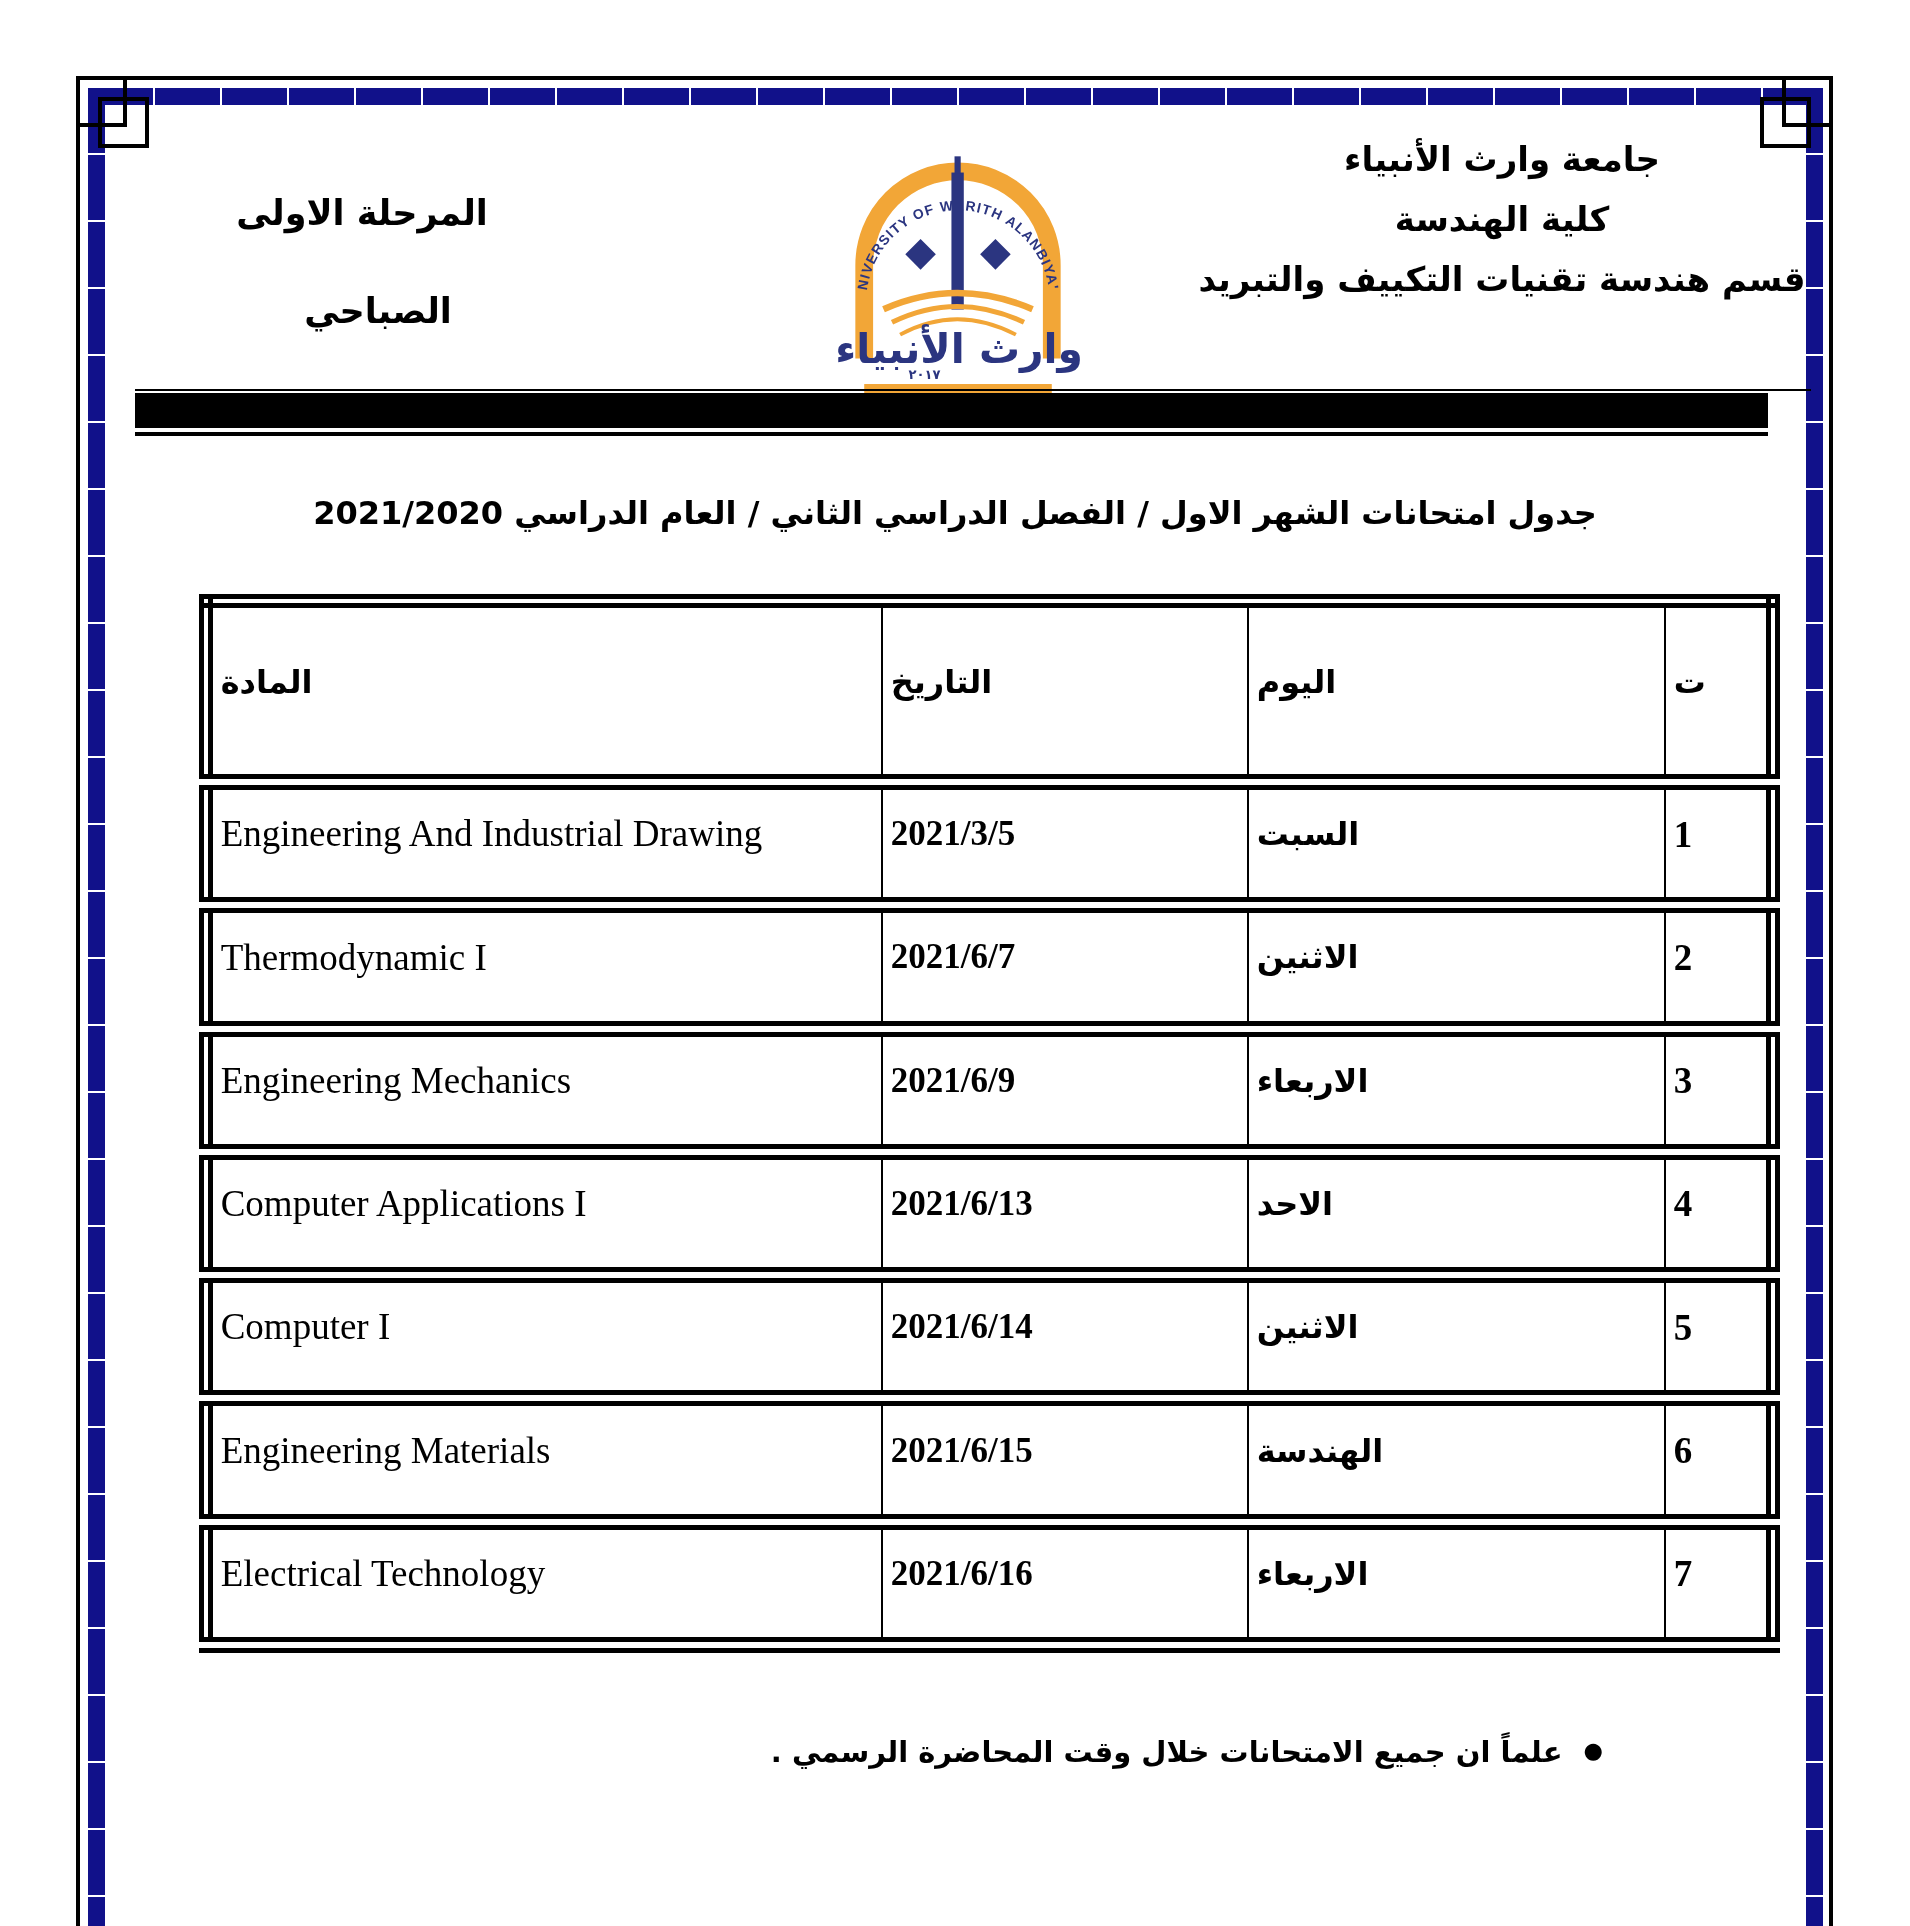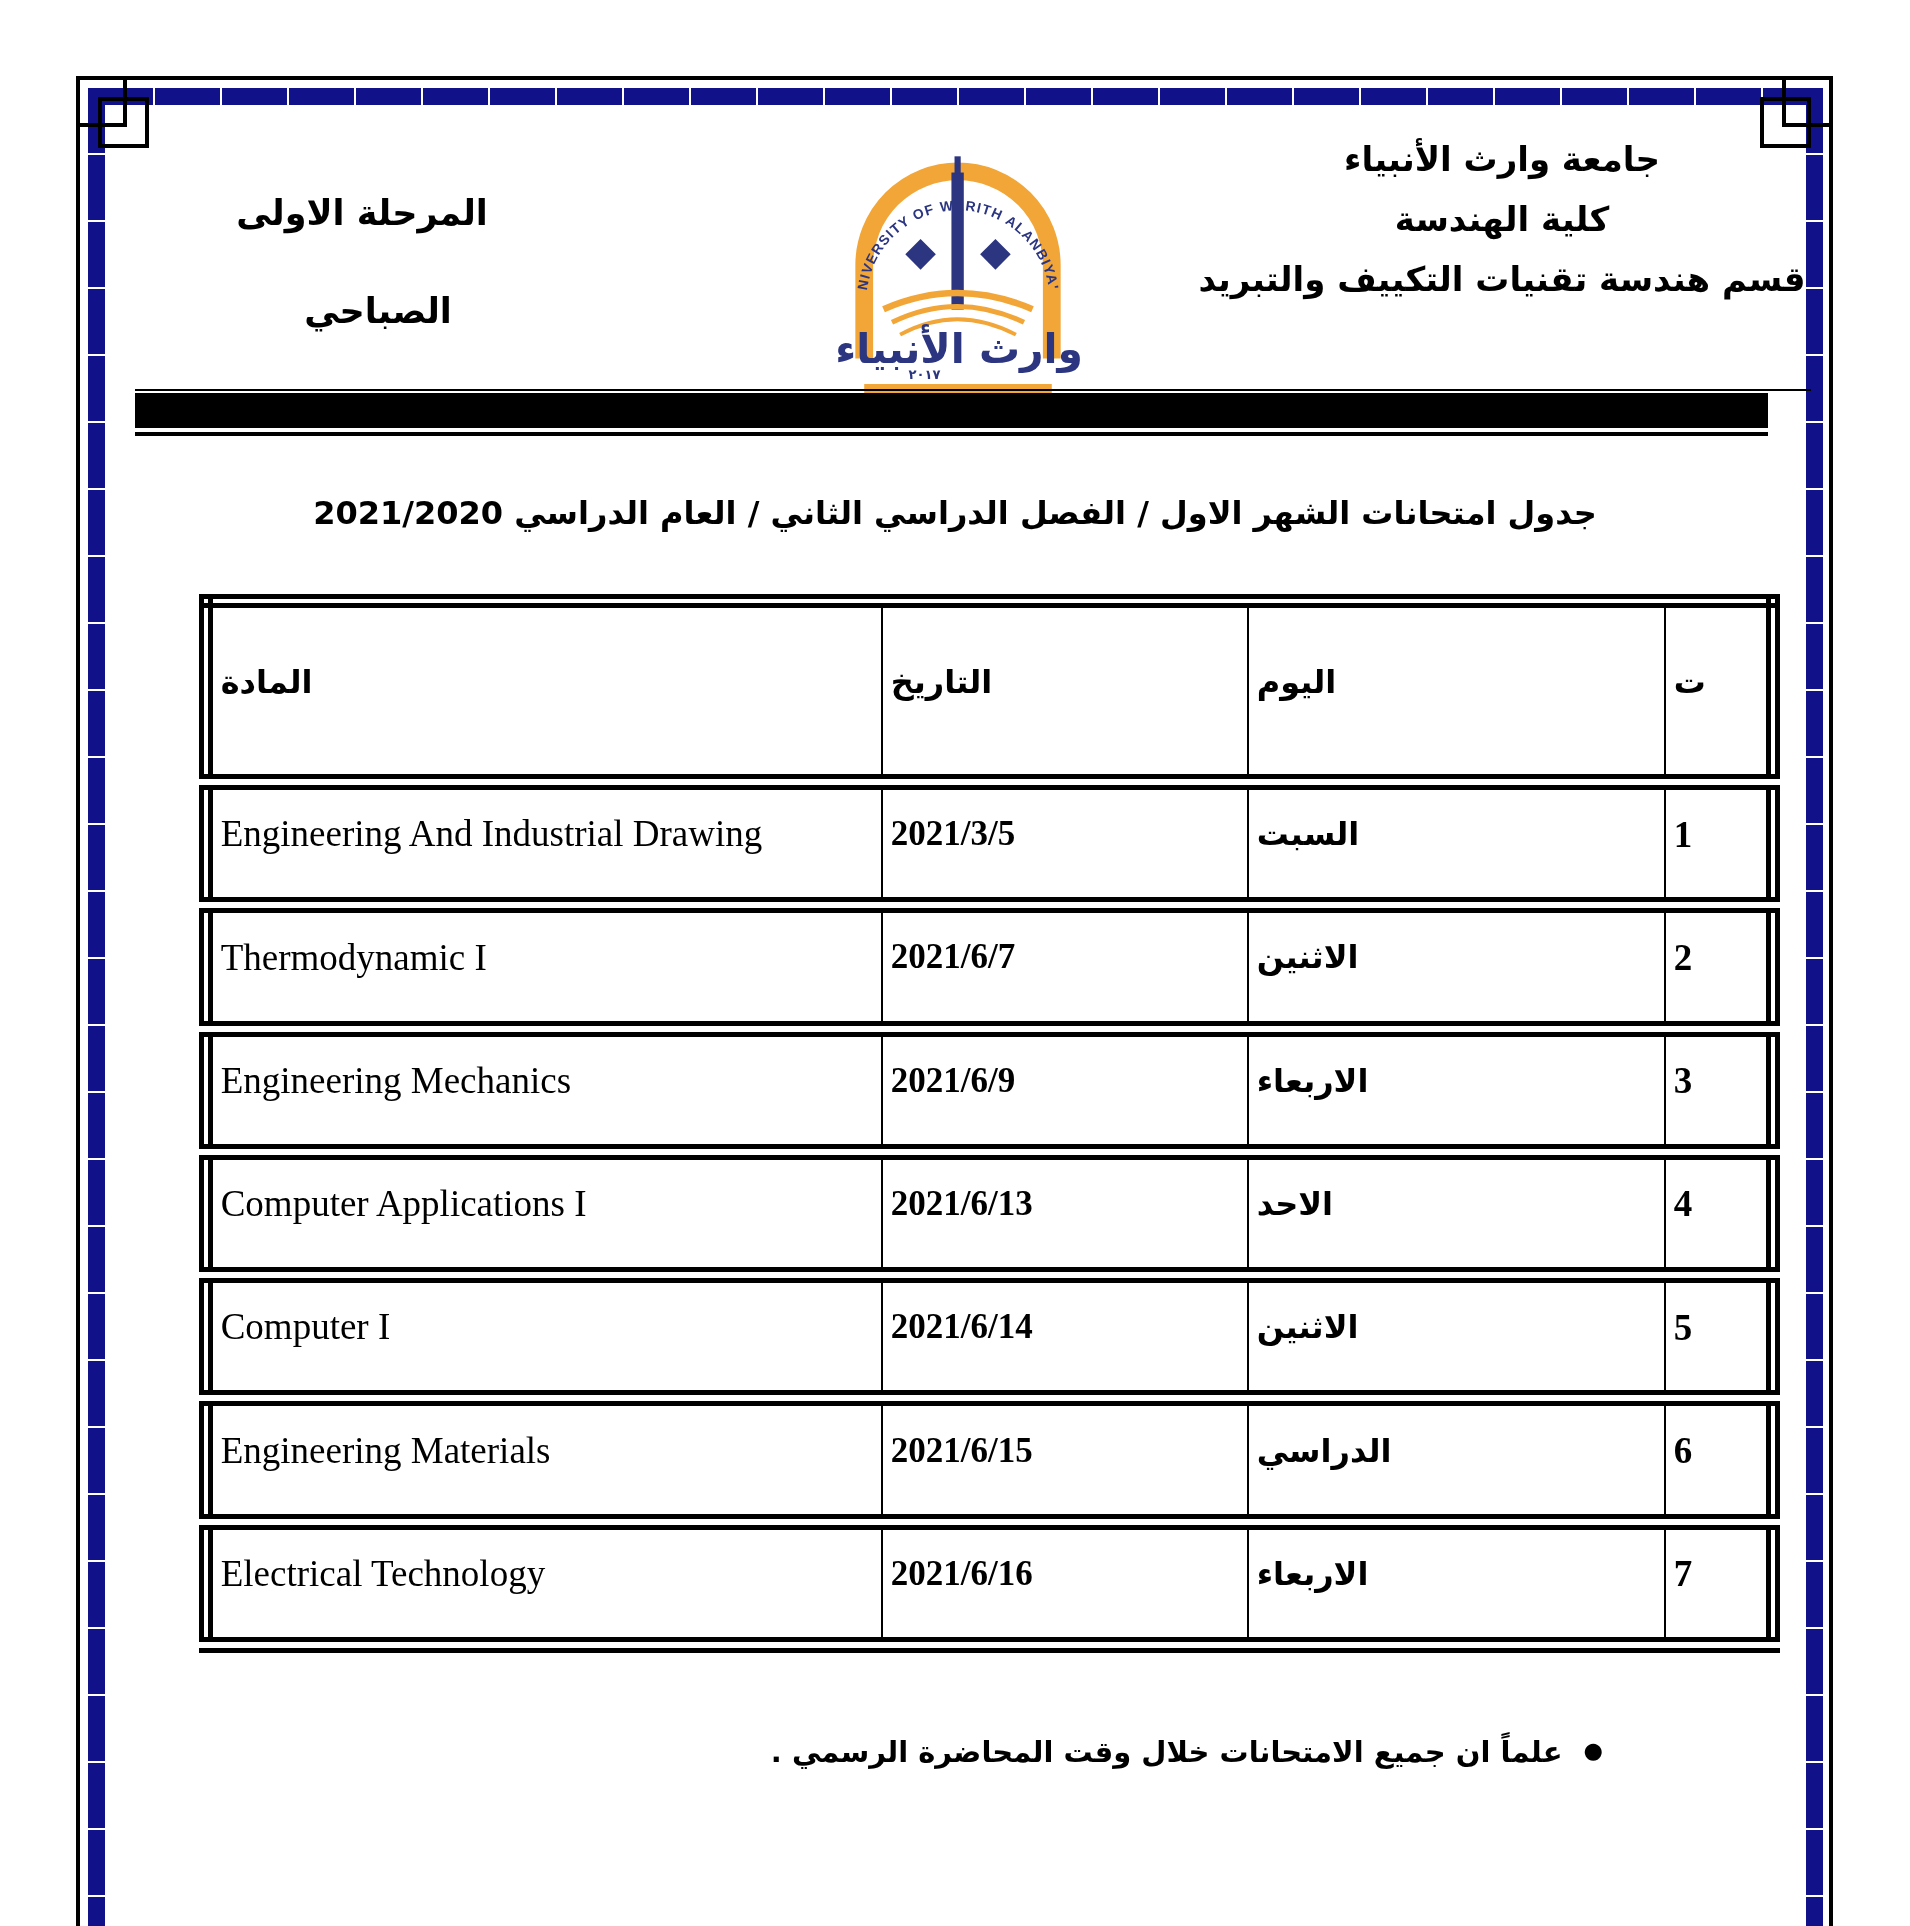--- a/index.html
+++ b/index.html
@@ -163,21 +163,21 @@
           <td class="col-subject">Computer Applications I</td>
         </tr>
         <tr>
           <td class="col-no">5</td>
           <td class="col-day">الاثنين</td>
           <td class="col-date">2021/6/14</td>
           <td class="col-subject">Computer I</td>
         </tr>
         <tr>
           <td class="col-no">6</td>
-          <td class="col-day">الدراسي</td>
+          <td class="col-day">الهندسة</td>
           <td class="col-date">2021/6/15</td>
           <td class="col-subject">Engineering Materials</td>
         </tr>
         <tr>
           <td class="col-no">7</td>
           <td class="col-day">الاربعاء</td>
           <td class="col-date">2021/6/16</td>
           <td class="col-subject">Electrical Technology</td>
         </tr>
       </tbody>

